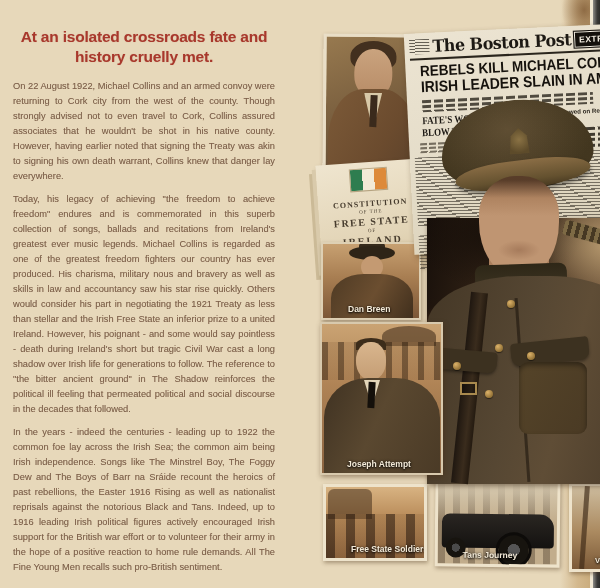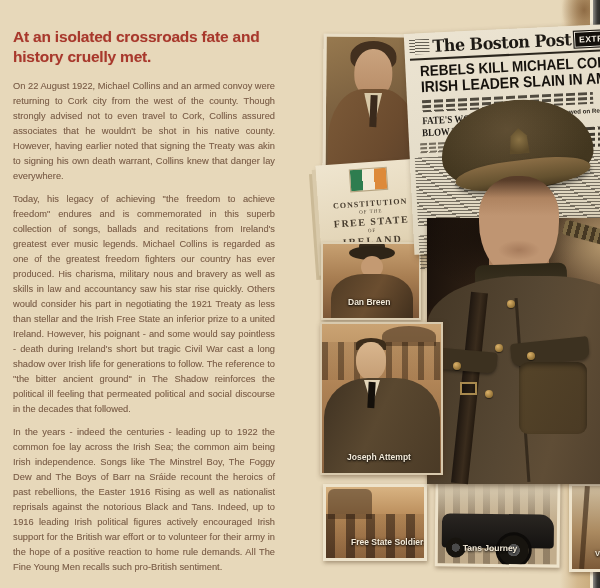--- a/index.html
+++ b/index.html
@@ -23,29 +23,29 @@
       radial-gradient(circle 3px at 12px 520px, rgba(110,70,30,.45), transparent 70%),
       radial-gradient(ellipse 30px 40px at 24px 10px, rgba(100,60,25,.6), transparent 75%),
       linear-gradient(90deg, rgba(207,179,135,0), #d3b88d 55%, #c9ab7c);}
   .edge-sliver{position:absolute;left:590px;top:0;width:3px;height:588px;background:#efe7d3;}
   .edge-dark{position:absolute;left:593px;top:0;width:7px;height:588px;
     background:linear-gradient(90deg,#8b8a86,#3a3a38 60%,#2c2c2a);}
 
   
   .article{position:absolute;left:13px;top:27px;width:262px;}
   .article h1,.article h2{margin:0;color:#a8382c;font-size:15.5px;line-height:1.32;
-    font-weight:bold;letter-spacing:-.2px;text-shadow:0 0 1px rgba(168,56,44,.25);}
+    font-weight:bold;letter-spacing:-.2px;text-shadow:0 0 1px rgba(168,56,44,.25);text-align:center;}
   .article h1{margin-bottom:11px;}
   .article h2{margin:6px 0 12px;}
   .article p{margin:0 0 8px;color:#7d604a;font-size:9.3px;line-height:15px;
     text-align:justify;text-shadow:0 0 .5px rgba(125,96,74,.4);}
 
   
   .photo{position:absolute;box-sizing:border-box;}
-  .caption{position:absolute;left:5px;bottom:11px;font-size:8.5px;font-weight:bold;
+  .caption{position:absolute;left:5px;bottom:4px;font-size:8.5px;font-weight:bold;
     color:#f3ead8;text-shadow:0 1px 2px rgba(0,0,0,.85),0 0 3px rgba(0,0,0,.6);z-index:3;white-space:nowrap;padding-left:20px;}
 
   
   .portrait{left:283px;top:18px;width:97px;height:148px;border:3px solid #e9dec7;
     box-shadow:1px 2px 4px rgba(80,50,20,.4);transform:rotate(.5deg);
     background:linear-gradient(160deg,#97794f 0%,#7c6140 45%,#5c4630 100%);overflow:hidden;}
   .portrait .hair{position:absolute;left:24px;top:4px;width:46px;height:30px;border-radius:50% 50% 40% 40%;background:#43301f;}
   .portrait .head{position:absolute;left:28px;top:12px;width:38px;height:48px;border-radius:48% 48% 44% 44%;
     background:linear-gradient(180deg,#caa37e,#b78c67);}
   .portrait .body{position:absolute;left:2px;top:52px;width:90px;height:95px;border-radius:40% 40% 0 0/55% 55% 0 0;

